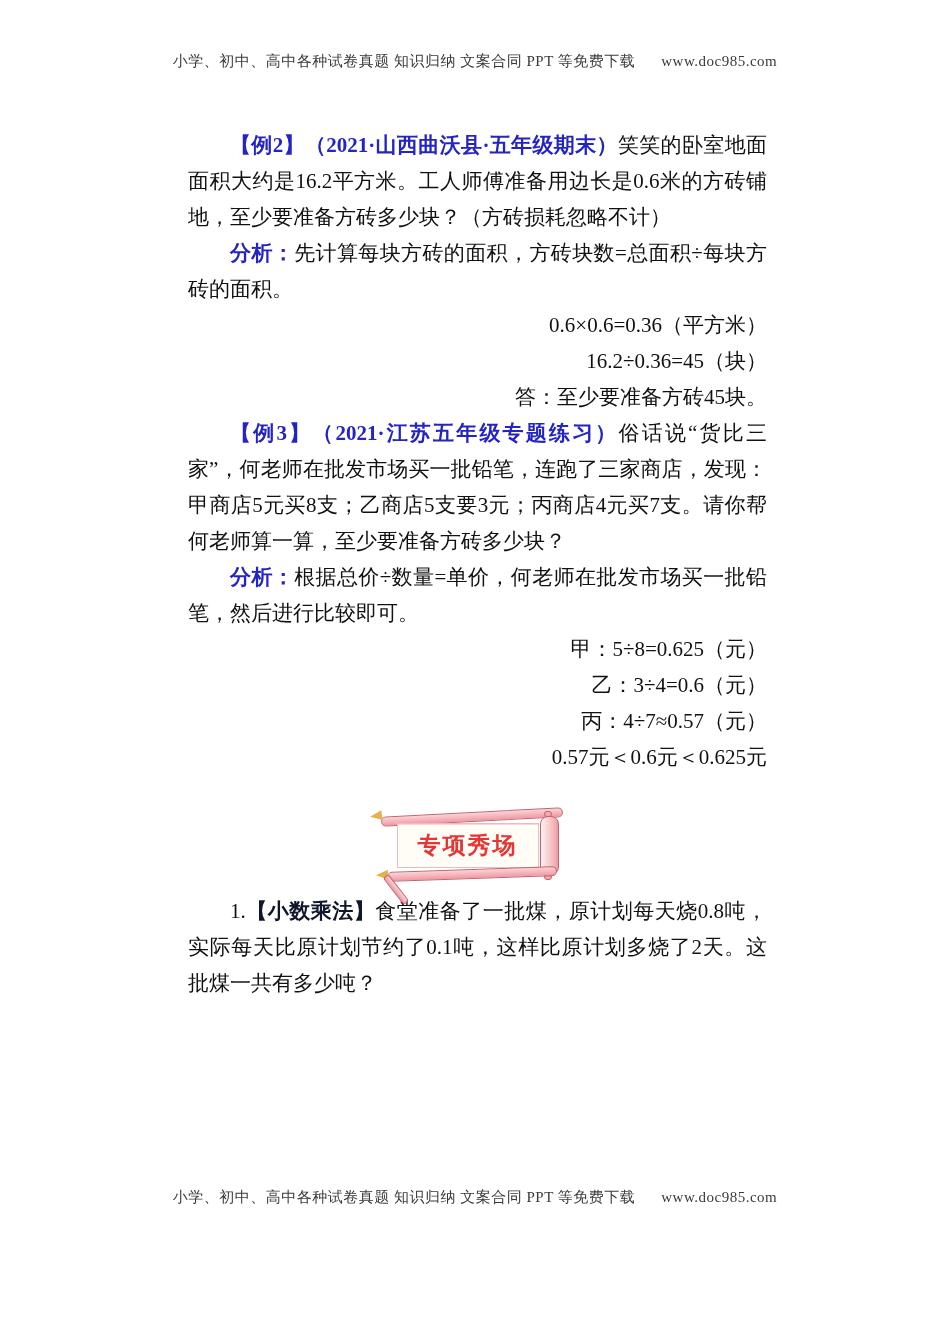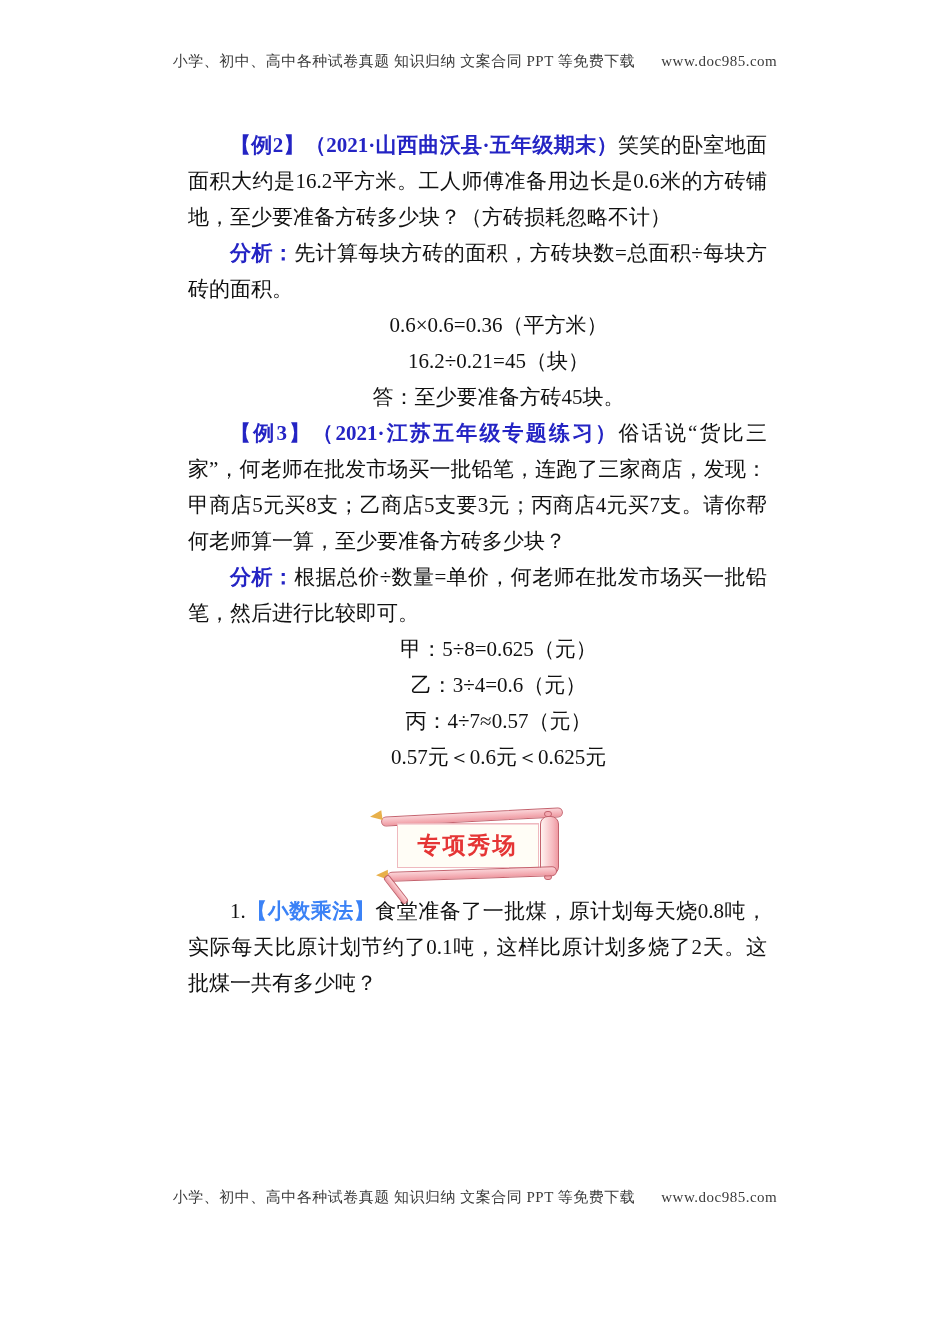--- a/index.html
+++ b/index.html
@@ -36,22 +36,22 @@
   .doc p{
     margin:0;
     font-size:21px;
     line-height:36px;
     text-align:justify;
     text-indent:2em;
     color:#111111;
   }
   .blue{color:#2424c4;}
   .blue b{color:#2424c4;}
-  p.step{text-align:center;}
-  .tag{color:#3b82f6;font-weight:bold;}
+  p.step{text-align:right;}
+  .tag{color:#0f172a;font-weight:bold;}
   .exnum{color:#111111;}
   .answer-space{height:118px;}
   .ex2-block{margin-top:0;}
 
   
   .banner-wrap{
     display:flex;
     justify-content:center;
     margin:10px 0 16px 0;
   }
@@ -137,21 +137,21 @@
     <span>小学、初中、高中各种试卷真题 知识归纳 文案合同 PPT 等免费下载</span><a class="url" href="#">www.doc985.com</a>
   </div>
 
   <div class="doc">
 
     <p class="blue"><b>【例2】（2021·山西曲沃县·五年级期末）</b><span>笑笑的卧室地面面积大约是16.2平方米。工人师傅准备用边长是0.6米的方砖铺地，至少要准备方砖多少块？（方砖损耗忽略不计）</span></p>
 
     <p class="blue"><b>分析：</b><span>先计算每块方砖的面积，方砖块数=总面积÷每块方砖的面积。</span></p>
 
     <p class="blue step">0.6×0.6=0.36（平方米）</p>
-    <p class="blue step">16.2÷0.21=45（块）</p>
+    <p class="blue step">16.2÷0.36=45（块）</p>
     <p class="blue step">答：至少要准备方砖45块。</p>
 
     <p class="blue"><b>【例3】（2021·江苏五年级专题练习）</b><span>俗话说“货比三家”，何老师在批发市场买一批铅笔，连跑了三家商店，发现：甲商店5元买8支；乙商店5支要3元；丙商店4元买7支。请你帮何老师算一算，至少要准备方砖多少块？</span></p>
 
     <p class="blue"><b>分析：</b><span>根据总价÷数量=单价，何老师在批发市场买一批铅笔，然后进行比较即可。</span></p>
 
     <p class="blue step">甲：5÷8=0.625（元）</p>
     <p class="blue step">乙：3÷4=0.6（元）</p>
     <p class="blue step">丙：4÷7≈0.57（元）</p>
     <p class="blue step">0.57元＜0.6元＜0.625元</p>

